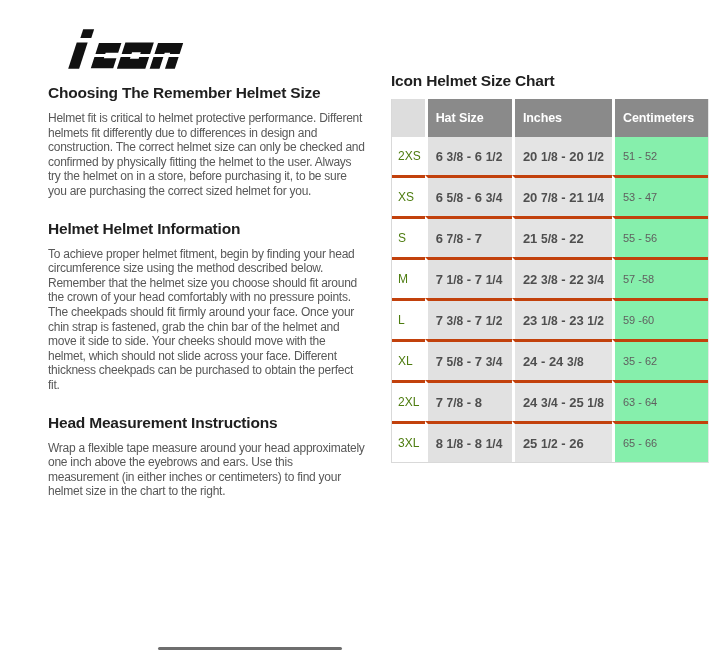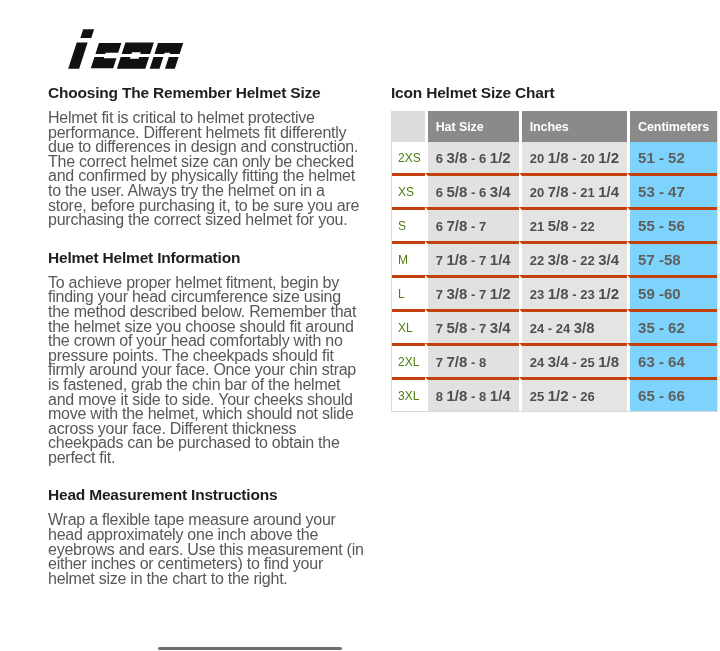--- a/index.html
+++ b/index.html
@@ -3,59 +3,59 @@
 <meta charset="utf-8">
 <style>
   html,body { margin:0; padding:0; }
   body {
     width:720px; height:651px; position:relative; overflow:hidden;
     background:#ffffff;
     font-family:"Liberation Sans", sans-serif;
   }
   .logo-wrap { position:absolute; left:54px; top:28px; width:140px; height:42px; }
   .left-col  { position:absolute; left:48px;  top:84px; width:317px; }
-  .right-col { position:absolute; left:371px; top:84px; width:318px;padding-left:20px; }
+  .right-col { position:absolute; left:371px; top:72px; width:318px;padding-left:20px; }
 
   h2.sec-head {
     margin:0 0 9px 0;
     font-size:15.5px; font-weight:bold; color:#1f1f1f; letter-spacing:-0.2px;
   }
   p.sec-body {
     margin:0 0 21px 0;
-    font-size:16px; line-height:14.6px; color:#585858; letter-spacing:-0.25px;
+    font-size:12px; line-height:14.6px; color:#585858; letter-spacing:-0.25px;
   }
 
   table.size-chart {
     border-collapse:separate; border-spacing:0;
     border-left:1px solid #d9d9d9; border-right:1px solid #e6e6e6; border-bottom:1px solid #d9d9d9;
   }
   table.size-chart th, table.size-chart td {
     font-family:"Liberation Sans", sans-serif;
     text-align:left; vertical-align:middle;
-    padding:0 8px; height:31px; white-space:nowrap;
+    padding:0 8px; height:38px; white-space:nowrap;
   }
   thead th {
     height:27px; background:#8a8a8a; color:#ffffff;
     font-size:12.5px; font-weight:bold; letter-spacing:-0.1px;
   }
   thead th.corner { background:#dddddd; }
   .col-size { width:28px; }
   .col-hat  { width:88px; }
   .col-in   { width:94px; }
   .col-cm   { width:99px; }
   tbody th.size {
     background:#ffffff; color:#4d7c0f; font-weight:normal; font-size:12px; padding:0 4px 0 6px;
   }
   td.hat { background:#e1e1e1; }
   td.in  { background:#e4e4e4; }
   td.hat, td.in { color:#4f4f4f; font-size:13px; font-weight:600; }
-  td.cm  { background:#7dd3fc; color:#5f5f5f; font-size:15px; font-weight:bold; }
+  td.cm  { background:#86efac; color:#5f5f5f; font-size:11px; font-weight:normal; }
   thead th:not(.corner), tbody td { border-left:3px solid #ffffff; }
   tbody tr + tr th, tbody tr + tr td { border-top:3px solid #c2410c; }
-  .fr { font-size:15px; letter-spacing:0; }
+  .fr { font-size:12px; letter-spacing:0; }
 
   .bottom-bar {
     position:absolute; left:158px; top:647px; width:184px; height:3px;
     background:#6e6e6e; border-radius:2px;
   }
 </style>
 </head>
 <body>
 
 <div>

